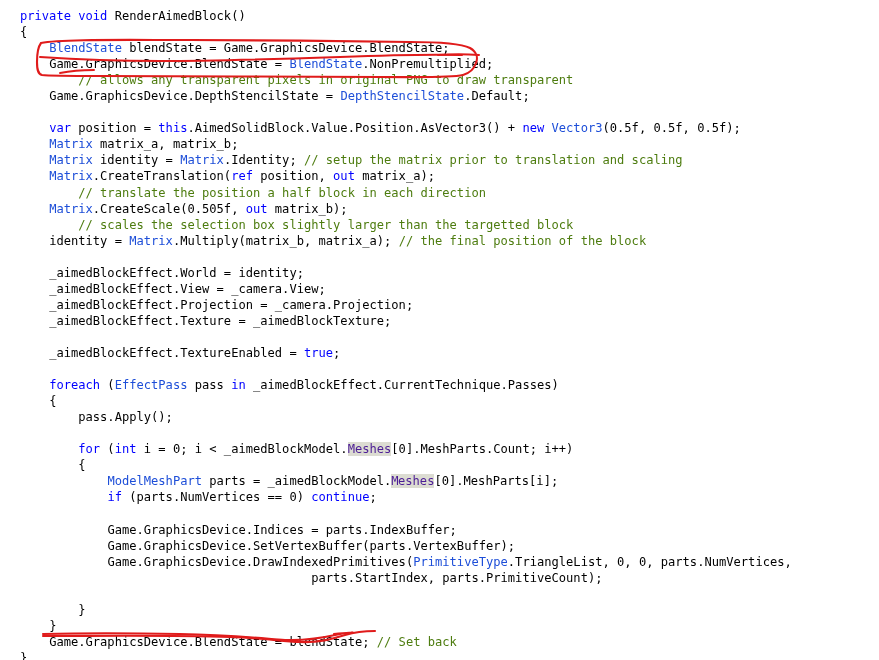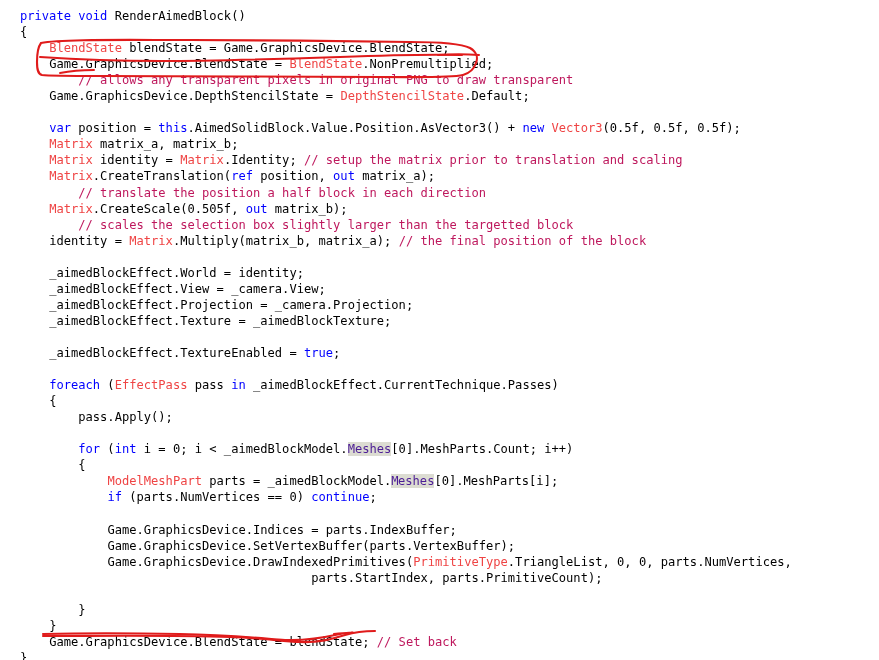--- a/index.html
+++ b/index.html
@@ -33,22 +33,22 @@
     white-space: pre;
     color: #000000;
     letter-spacing: 0px;
   }
   .code-line {
     height: 16.05px;
     white-space: pre;
     padding-left: 20px;
   }
   .tok-kw       { color: #0000ff; }
-  .tok-type     { color: #ef4444; }
-  .tok-comment  { color: #be185d; margin-top: 40px; }
+  .tok-type     { color: #1d4ed8; }
+  .tok-comment  { color: #4d7c0f; margin-top: 40px; }
   .tok-plain    { color: #000000; }
   .tok-sel      { background: #dcdcd2; color: #4c1d95; }
 
   .caret {
     display: inline-block;
     width: 0px;
     height: 12px;
     border-left: 1.5px solid #000000;
     vertical-align: -2px;
     margin-left: -0.8px;

